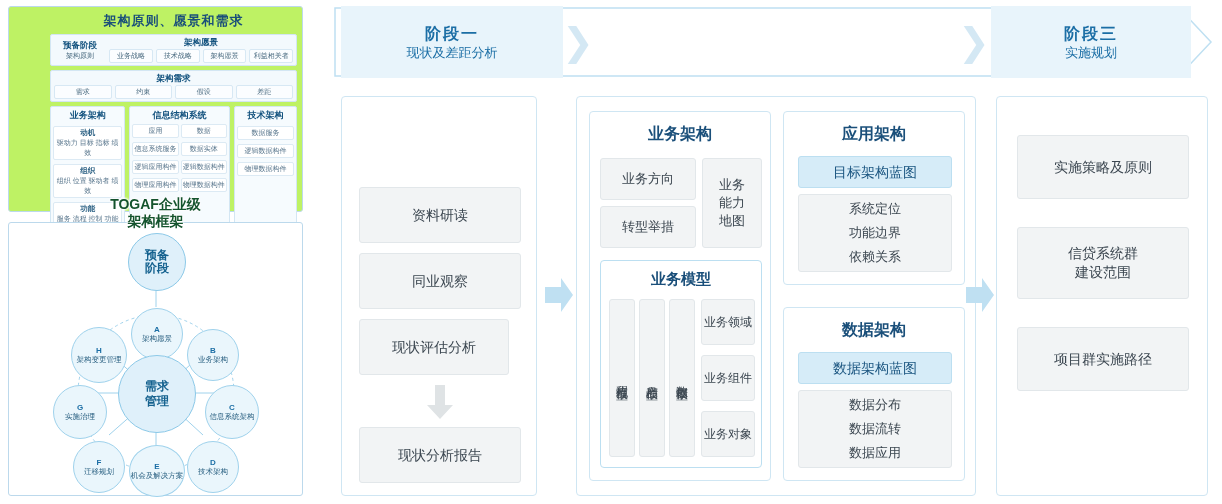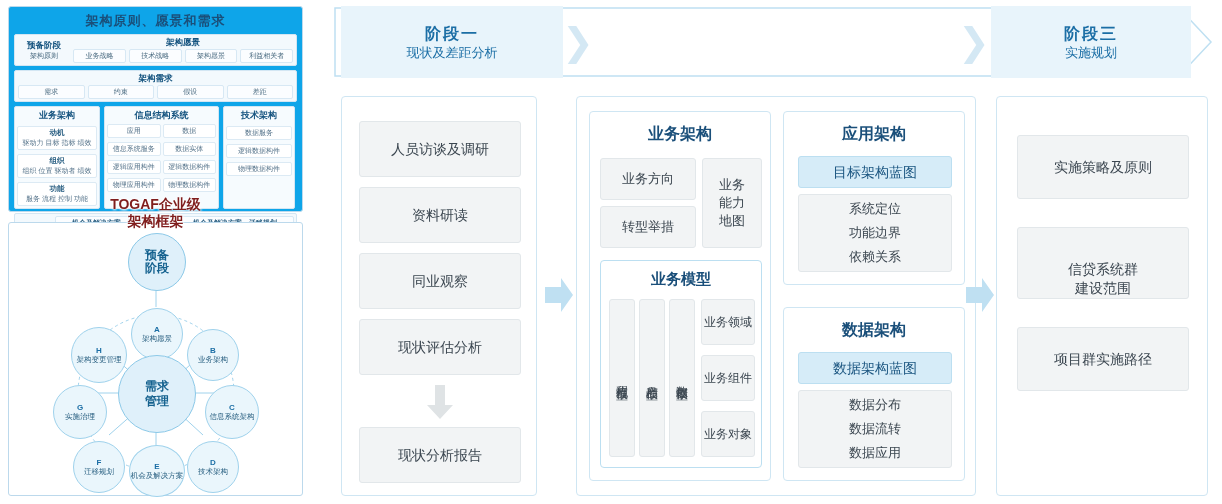--- a/index.html
+++ b/index.html
@@ -9,22 +9,23 @@
     font-family:"Liberation Sans","DejaVu Sans",sans-serif;
     color:#333;
     position:relative;
     overflow:hidden;
   }
   .root{position:relative;width:1222px;height:504px;}
 
   
   .left-top{
     position:absolute;left:8px;top:6px;width:295px;height:206px;
-    border:1px solid #bcd9ec;border-radius:3px;background:#0ea5e9;
+    border:1px solid #bcd9ec;border-radius:3px;background:#bef264;
     box-sizing:border-box;
+    padding-left:36px;
   }
   .lt-title{
     text-align:center;font-size:13px;font-weight:bold;color:#1a4f7a;
     margin-top:5px;letter-spacing:1px;
   }
   .band{
     margin:4px 5px 0 5px;border:1px solid #d3e6f3;background:#f3f9fd;
     border-radius:2px;padding:2px 3px;box-sizing:border-box;font-family:Liberation Serif, serif;
   }
   .band-head{font-size:8.5px;font-weight:bold;color:#14537f;text-align:center;line-height:11px;}
@@ -50,21 +51,21 @@
   }
   .impl-label{font-size:9px;font-weight:bold;color:#14537f;width:38px;text-align:center;line-height:11px;}
   .impl-cells{display:flex;gap:3px;flex:1;}
 
   .left-bottom{
     position:absolute;left:8px;top:222px;width:295px;height:274px;
     border:1px solid #bcd9ec;border-radius:3px;background:#fff;box-sizing:border-box;
   }
   .togaf-title{
     position:absolute;left:8px;top:196px;width:295px;text-align:center;
-    font-size:14px;font-weight:bold;color:#7f1d1d;line-height:17px;z-index:6;
+    font-size:14px;font-weight:bold;color:#14532d;line-height:17px;z-index:6;
     text-shadow:0 0 3px #fff,0 0 3px #fff,0 0 3px #fff,0 0 3px #fff;
   }
   .node{
     position:absolute;border-radius:50%;background:#eaf6fc;border:1px solid #9fd2ec;
     display:flex;flex-direction:column;align-items:center;justify-content:center;
     font-size:7.5px;color:#2a6081;text-align:center;line-height:9px;z-index:3;
   }
   .node .lt{font-weight:bold;font-size:8px;color:#1b6ea5;}
   .center-node{
     position:absolute;border-radius:50%;background:#dff0fa;border:1px solid #8cc9e8;
@@ -308,24 +309,23 @@
     </div>
     <div class="arrowsep" style="left:232px;">❯</div>
     <div class="arrowsep" style="left:628px;">❯</div>
     <div class="chev" style="left:658px;width:200px;">
       <div class="p1">阶段三</div>
       <div class="p2">实施规划</div>
     </div>
   </div>
 
   <div class="colbox" style="left:341px;top:96px;width:196px;height:400px;">
-    <div class="card" style="position:absolute;left:17px;top:24px;width:162px;height:56px;">人员访谈及调研</div>
     <div class="card" style="position:absolute;left:17px;top:90px;width:162px;height:56px;">资料研读</div>
     <div class="card" style="position:absolute;left:17px;top:156px;width:162px;height:56px;">同业观察</div>
-    <div class="card" style="position:absolute;left:17px;top:222px;width:162px;height:56px;">现状评估分析</div>
+    <div class="card" style="position:absolute;left:17px;top:222px;width:150px;height:56px;">现状评估分析</div>
     <svg style="position:absolute;left:85px;top:288px;width:26px;height:34px;" viewBox="0 0 26 34">
       <polygon points="8,0 18,0 18,20 26,20 13,34 0,20 8,20" fill="#dfe3e5"></polygon>
     </svg>
     <div class="card" style="position:absolute;left:17px;top:330px;width:162px;height:56px;">现状分析报告</div>
   </div>
 
   <svg class="bigarrow" style="left:545px;top:278px;width:28px;height:34px;" viewBox="0 0 28 34">
     <polygon points="0,9 16,9 16,0 28,17 16,34 16,25 0,25" fill="#bfe0f2"></polygon>
   </svg>
 
@@ -377,20 +377,20 @@
       </div>
     </div>
   </div>
 
   <svg class="bigarrow" style="left:966px;top:278px;width:28px;height:34px;" viewBox="0 0 28 34">
     <polygon points="0,9 16,9 16,0 28,17 16,34 16,25 0,25" fill="#bfe0f2"></polygon>
   </svg>
 
   <div class="colbox" style="left:996px;top:96px;width:212px;height:400px;padding-left:44px;">
     <div class="card" style="position:absolute;left:20px;top:38px;width:172px;height:64px;">实施策略及原则</div>
-    <div class="card" style="position:absolute;left:20px;top:130px;width:172px;height:72px;align-items:flex-end;">
+    <div class="card" style="position:absolute;left:20px;top:130px;width:172px;height:72px;">
       <span style="white-space:pre-line;">信贷系统群
 建设范围</span>
     </div>
     <div class="card" style="position:absolute;left:20px;top:230px;width:172px;height:64px;">项目群实施路径</div>
   </div>
 
 </div>
 
 </body></html>

